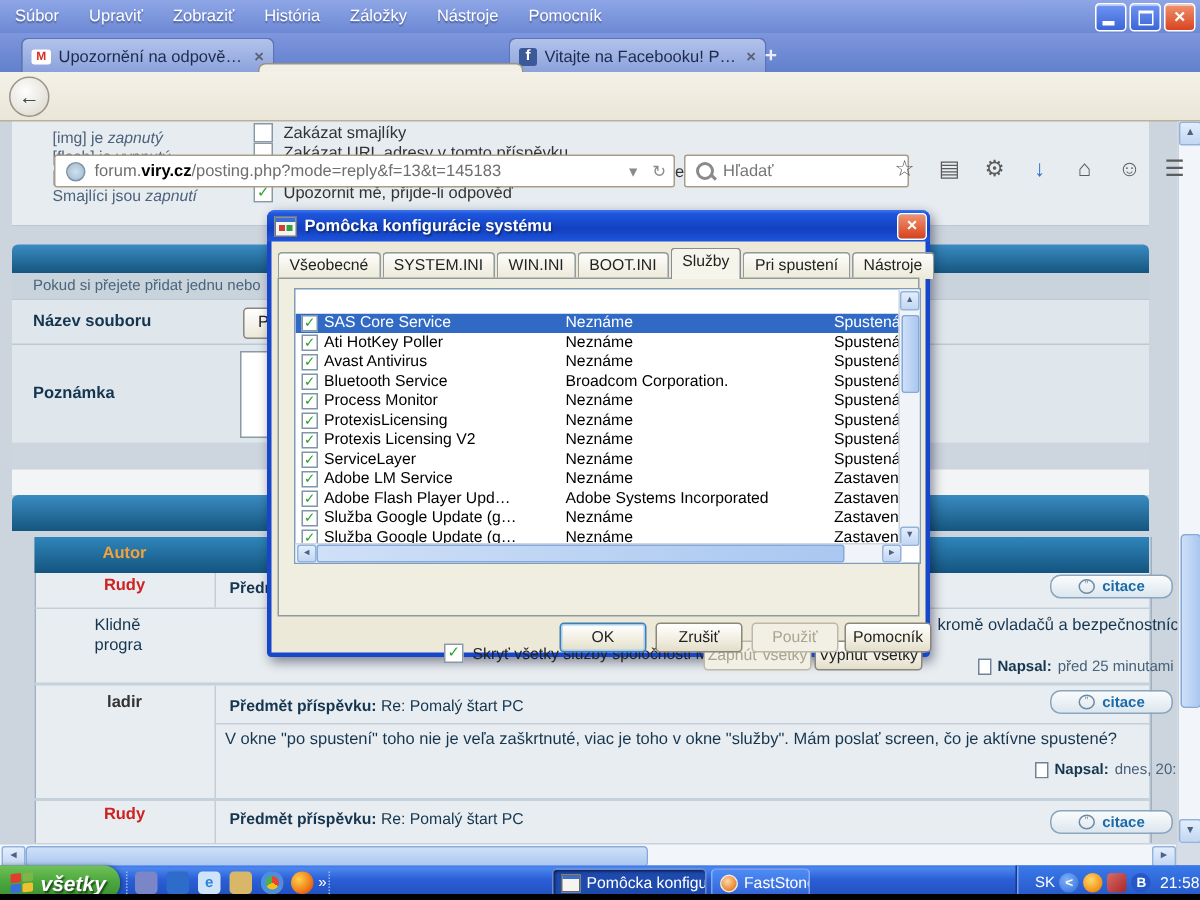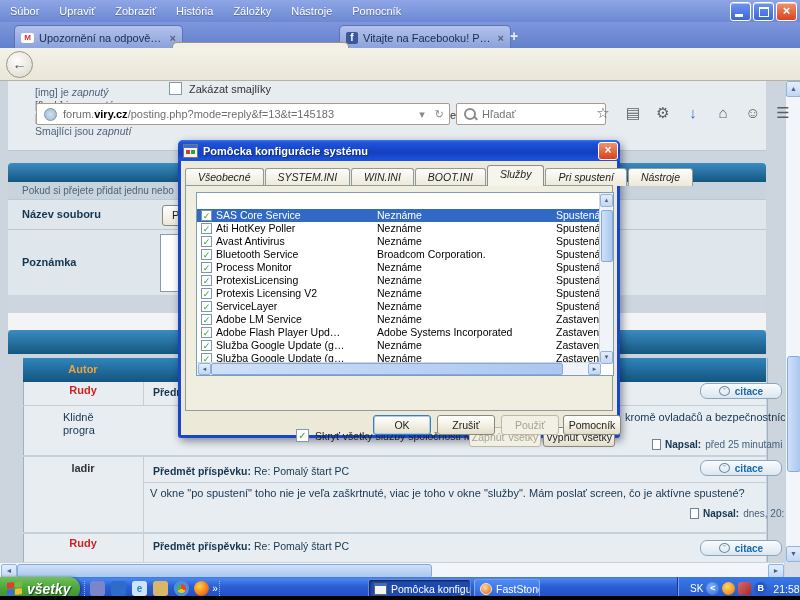--- a/index.html
+++ b/index.html
@@ -115,21 +115,21 @@
     background:linear-gradient(180deg,#3a77ec 0%,#1e55dc 12%,#1240c0 60%,#1e55dc 100%);
     display:flex;align-items:center;padding-left:5px;box-sizing:border-box;}
   .dtitle .dtext{color:#fff;font-weight:bold;font-size:11px;text-shadow:1px 1px 1px #10307a;margin-left:5px;}
   .mscfg-ic{width:13px;height:12px;background:#f4f4f0;border:1px solid #777;position:relative;flex:none;}
   .mscfg-ic::before{content:"";position:absolute;left:0;top:0;width:100%;height:3px;background:#3a6fd0;}
   .mscfg-ic::after{content:"";position:absolute;left:2px;top:5px;width:4px;height:4px;background:#d04030;box-shadow:5px 0 0 #30a040;}
   .dclose{position:absolute;right:2px;top:2px;width:18px;height:16px;border:1px solid #fff;border-radius:3px;
     background:linear-gradient(180deg,#f0936f,#d8411d);color:#fff;font-weight:bold;font-size:12px;line-height:14px;text-align:center;}
   .dtabs{position:absolute;left:4px;top:23px;height:20px;display:flex;align-items:flex-end;}
   .dtab{height:17px;border:1px solid #919b9c;border-bottom:none;border-radius:3px 3px 0 0;
-    background:linear-gradient(180deg,#fdfdfb,#ece9d8);padding:0 12px;line-height:17px;font-size:10.5px;color:#222;margin-right:1px;white-space:nowrap;font-style:italic;}
+    background:linear-gradient(180deg,#fdfdfb,#ece9d8);padding:0 7px;line-height:17px;font-size:10.5px;color:#222;margin-right:1px;white-space:nowrap;}
   .dtab.on{height:20px;background:#f6f5ec;position:relative;z-index:2;border-color:#898c95;}
   .dpanel{position:absolute;left:4px;top:42px;width:428px;height:226px;background:#f0eee0;
     border:1px solid #919b9c;box-sizing:border-box;}
   .svclist{position:absolute;left:10px;top:6px;width:418px;height:184px;background:#fff;border:1px solid #7f9db9;box-sizing:border-box;}
   .svchead{position:absolute;left:0;top:0;width:404px;height:16px;background:linear-gradient(180deg,#fdfdfe,#eeeade);
     border-bottom:1px solid #d5d2c0;font-size:10.5px;color:#222;}
   .svchead span{position:absolute;top:2px;}
   .svchead .c1{left:8px;}.svchead .c2{left:129px;}.svchead .c3{left:171px;}.svchead .c4{left:359px;}
   .svchead i{position:absolute;top:1px;width:1px;height:14px;background:#d5d2c0;}
   .svcrows{position:absolute;left:0;top:16px;width:404px;height:155px;overflow:hidden;}
@@ -257,23 +257,31 @@
 
     <div class="panel-opts">
       <div class="optline" style="top:6px;"><span>[img] je </span><i>zapnutý</i></div>
       <div class="optline" style="top:19px;"><span>[flash] je </span><i>vypnutý</i></div>
       <div class="optline" style="top:32px;"><span>[url] je </span><i>zapnuté</i></div>
       <div class="optline" style="top:45px;"><span>Smajlíci jsou </span><i>zapnutí</i></div>
       <div class="cbrow" style="top:2px;">
           <span class="cbx"></span>
           <span>Zakázat smajlíky</span>
         </div>
+      <div class="cbrow" style="top:15px;">
+          <span class="cbx"></span>
+          <span>Zakázat URL adresy v tomto příspěvku</span>
+        </div>
       <div class="cbrow" style="top:28px;">
           <span class="cbx on"></span>
           <span>Přiložit podpis (podpisy mohou být nastaveny v uživatelském panelu)</span>
+        </div>
+      <div class="cbrow" style="top:42px;">
+          <span class="cbx on"></span>
+          <span>Upozornit mě, přijde-li odpověď</span>
         </div>
     </div>
 
     <div class="band" style="top:83px;height:19px;"></div>
     <div class="attachbar">
         <span>Pokud si přejete přidat jednu nebo</span>
       </div>
 
     <div class="formrow" style="top:119px;height:30px;">
       <div class="flabel" style="top:8px;">Název souboru</div>

